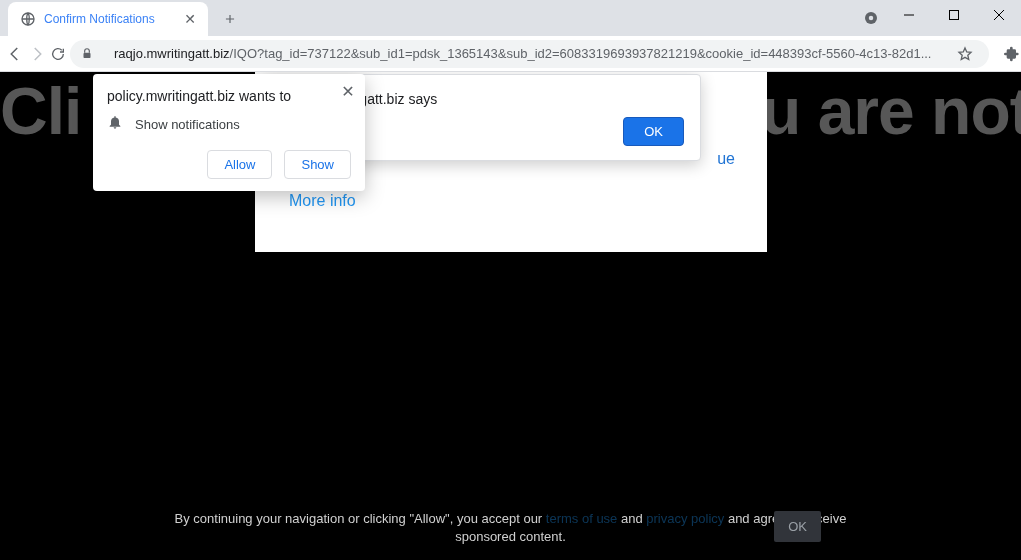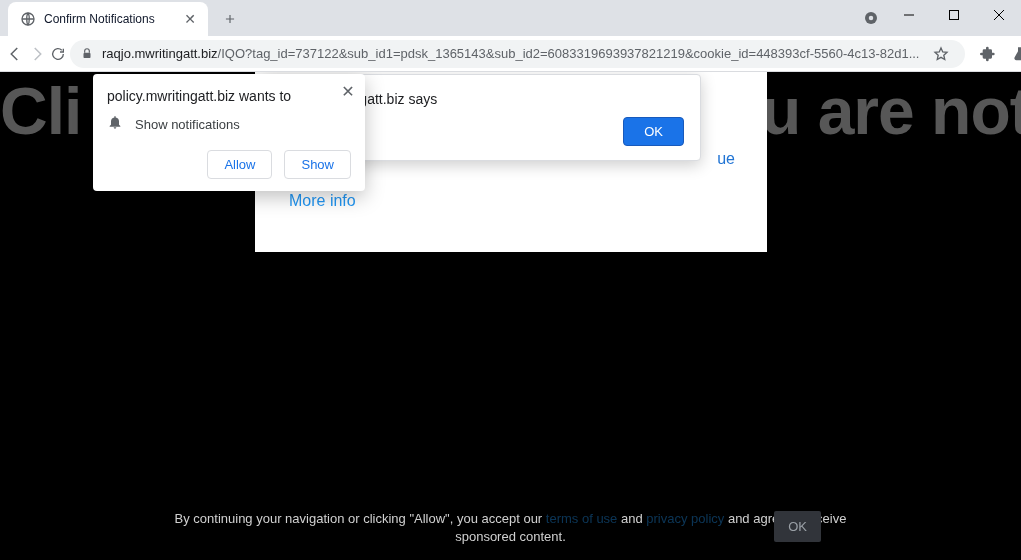--- a/index.html
+++ b/index.html
@@ -4,33 +4,33 @@
 <style>
 * { margin: 0; padding: 0; box-sizing: border-box; font-family: "Segoe UI", Arial, sans-serif; }
 html, body { width: 1021px; height: 560px; overflow: hidden; background: #000; }
 
 .window { width: 1021px; height: 560px; background: #fff; display: flex; flex-direction: column; }
 
 
 .titlebar { height: 36px; background: #dee1e6; display: flex; align-items: flex-end; position: relative; }
 .tab { display: flex; align-items: center; background: #fff; height: 34px; border-radius: 8px 8px 0 0; padding: 0 10px 0 12px; margin-left: 8px; min-width: 200px; position: relative; }
 .tab-favicon { width: 16px; height: 16px; margin-right: 8px; color: #5f6368; display:flex; align-items:center; justify-content:center;}
-.tab-title { font-size: 12px; color: #0f172a; flex: 1; white-space: nowrap; overflow: hidden; text-overflow: ellipsis; }
+.tab-title { font-size: 12px; color: #3b82f6; flex: 1; white-space: nowrap; overflow: hidden; text-overflow: ellipsis; }
 .tab-close { width: 16px; height: 16px; display:flex; align-items:center; justify-content:center; color:#5f6368; font-size:14px; cursor:pointer; }
 .new-tab { width: 28px; height: 28px; display:flex; align-items:center; justify-content:center; margin-left:8px; margin-bottom:3px; color:#5f6368; cursor:pointer; border-radius:50%; }
 .win-controls { position:absolute; right:0; top:0; display:flex; height:30px; }
 .win-btn { width:45px; display:flex; align-items:center; justify-content:center; color:#000; cursor:pointer; }
 .win-btn svg { width:10px; height:10px; }
 .incognito-badge { position:absolute; right:140px; top:8px; width:20px; height:20px; display:flex; align-items:center; justify-content:center;}
 
 
 .toolbar { height: 36px; background:#fff; border-bottom:1px solid #dadce0; display:flex; align-items:center; padding:0 6px; gap:4px; }
 .tb-btn { width:28px; height:28px; display:flex; align-items:center; justify-content:center; color:#5f6368; border-radius:50%; cursor:pointer; }
 .tb-btn.disabled { color:#bdc1c6; cursor:default; }
-.omnibox { flex:1; height:28px; background:#f1f3f4; border-radius:14px; display:flex; align-items:center; padding:12px 10px; gap:8px; }
+.omnibox { flex:1; height:28px; background:#f1f3f4; border-radius:14px; display:flex; align-items:center; padding:12px 10px; gap:20px; }
 .lock-icon { width:14px; height:14px; color:#5f6368; display:flex; align-items:center; justify-content:center;}
 .url { font-size:13px; color:#202124; white-space:nowrap; overflow:hidden; text-overflow:ellipsis; flex:1;}
 .url .domain { color:#202124; }
 .url .path { color:#5f6368; }
 .star-icon { color:#5f6368; }
 .right-icons { display:flex; align-items:center; gap:2px; padding-left:4px;}
 .right-icons .tb-btn { width:30px; }
 
 
 .content { flex:1; background:#000; position:relative; overflow:hidden; }

